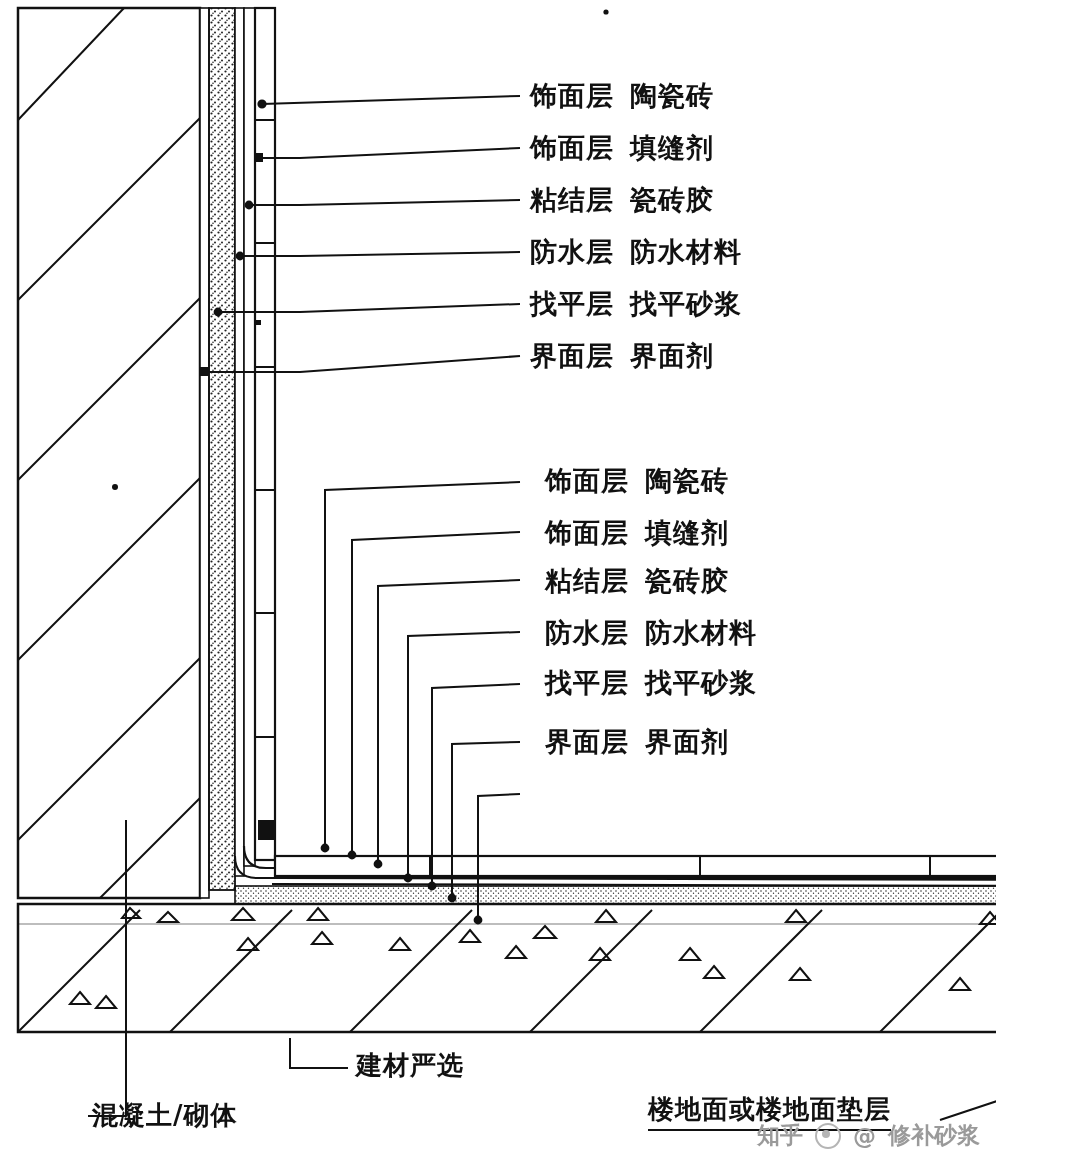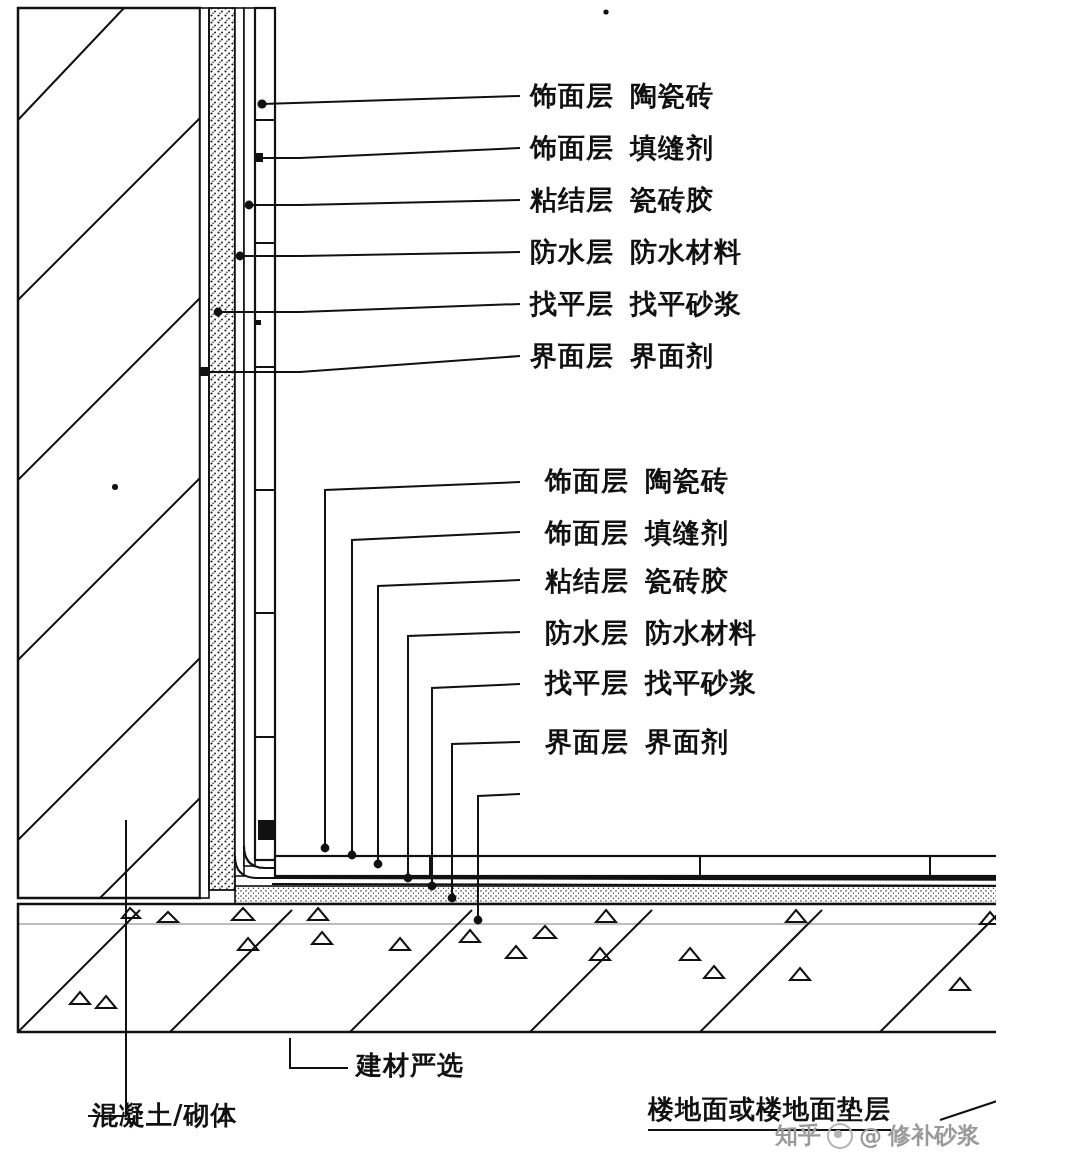--- a/index.html
+++ b/index.html
@@ -41,21 +41,21 @@
   }
   .watermark {
     position: absolute;
     right: 16px;
     bottom: 8px;
     font-size: 23px;
     color: #9a9a9a;
     font-weight: 700;
     display: flex;
     align-items: center;
-    gap: 6px;
+    gap: 12px;
     font-family: "DejaVu Sans", "Liberation Sans", sans-serif;
   }
   .watermark .wm-logo {
     display: inline-block;
     width: 22px;
     height: 22px;
     border-radius: 50%;
     border: 2px solid #b5b5b5;
     position: relative;
   }

